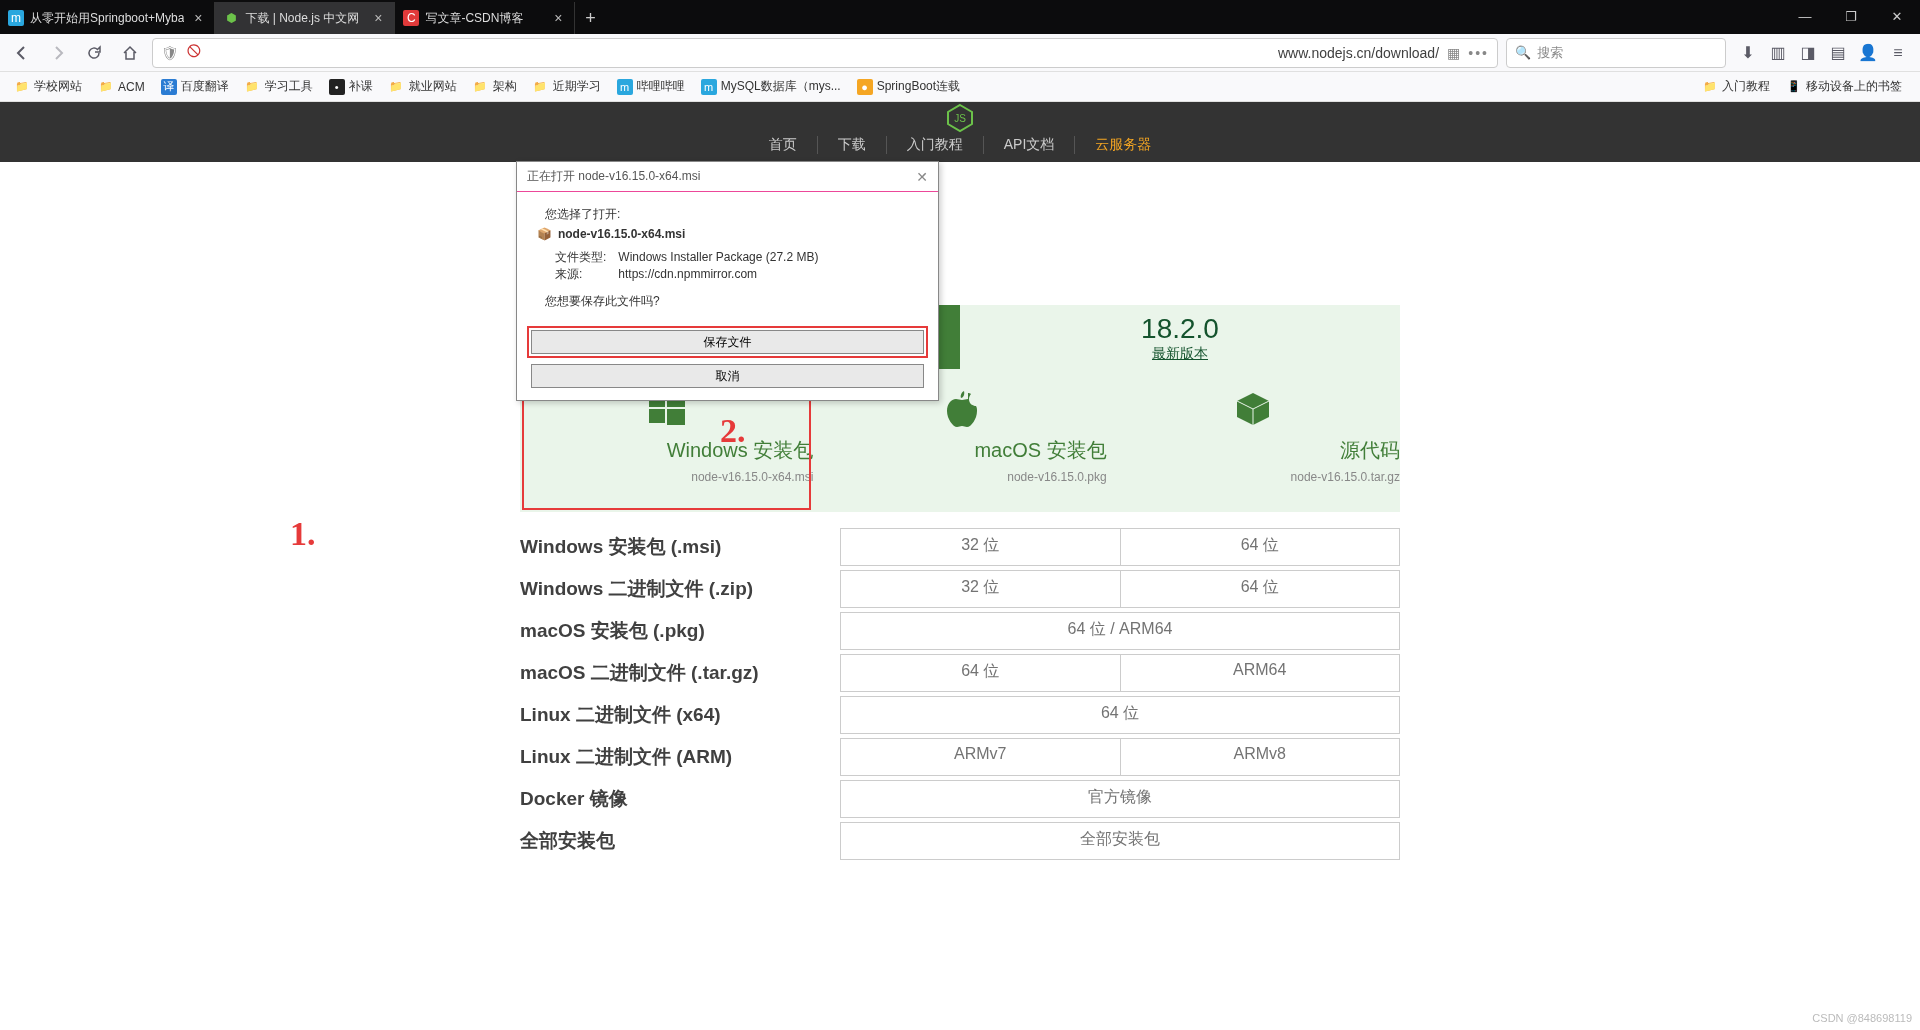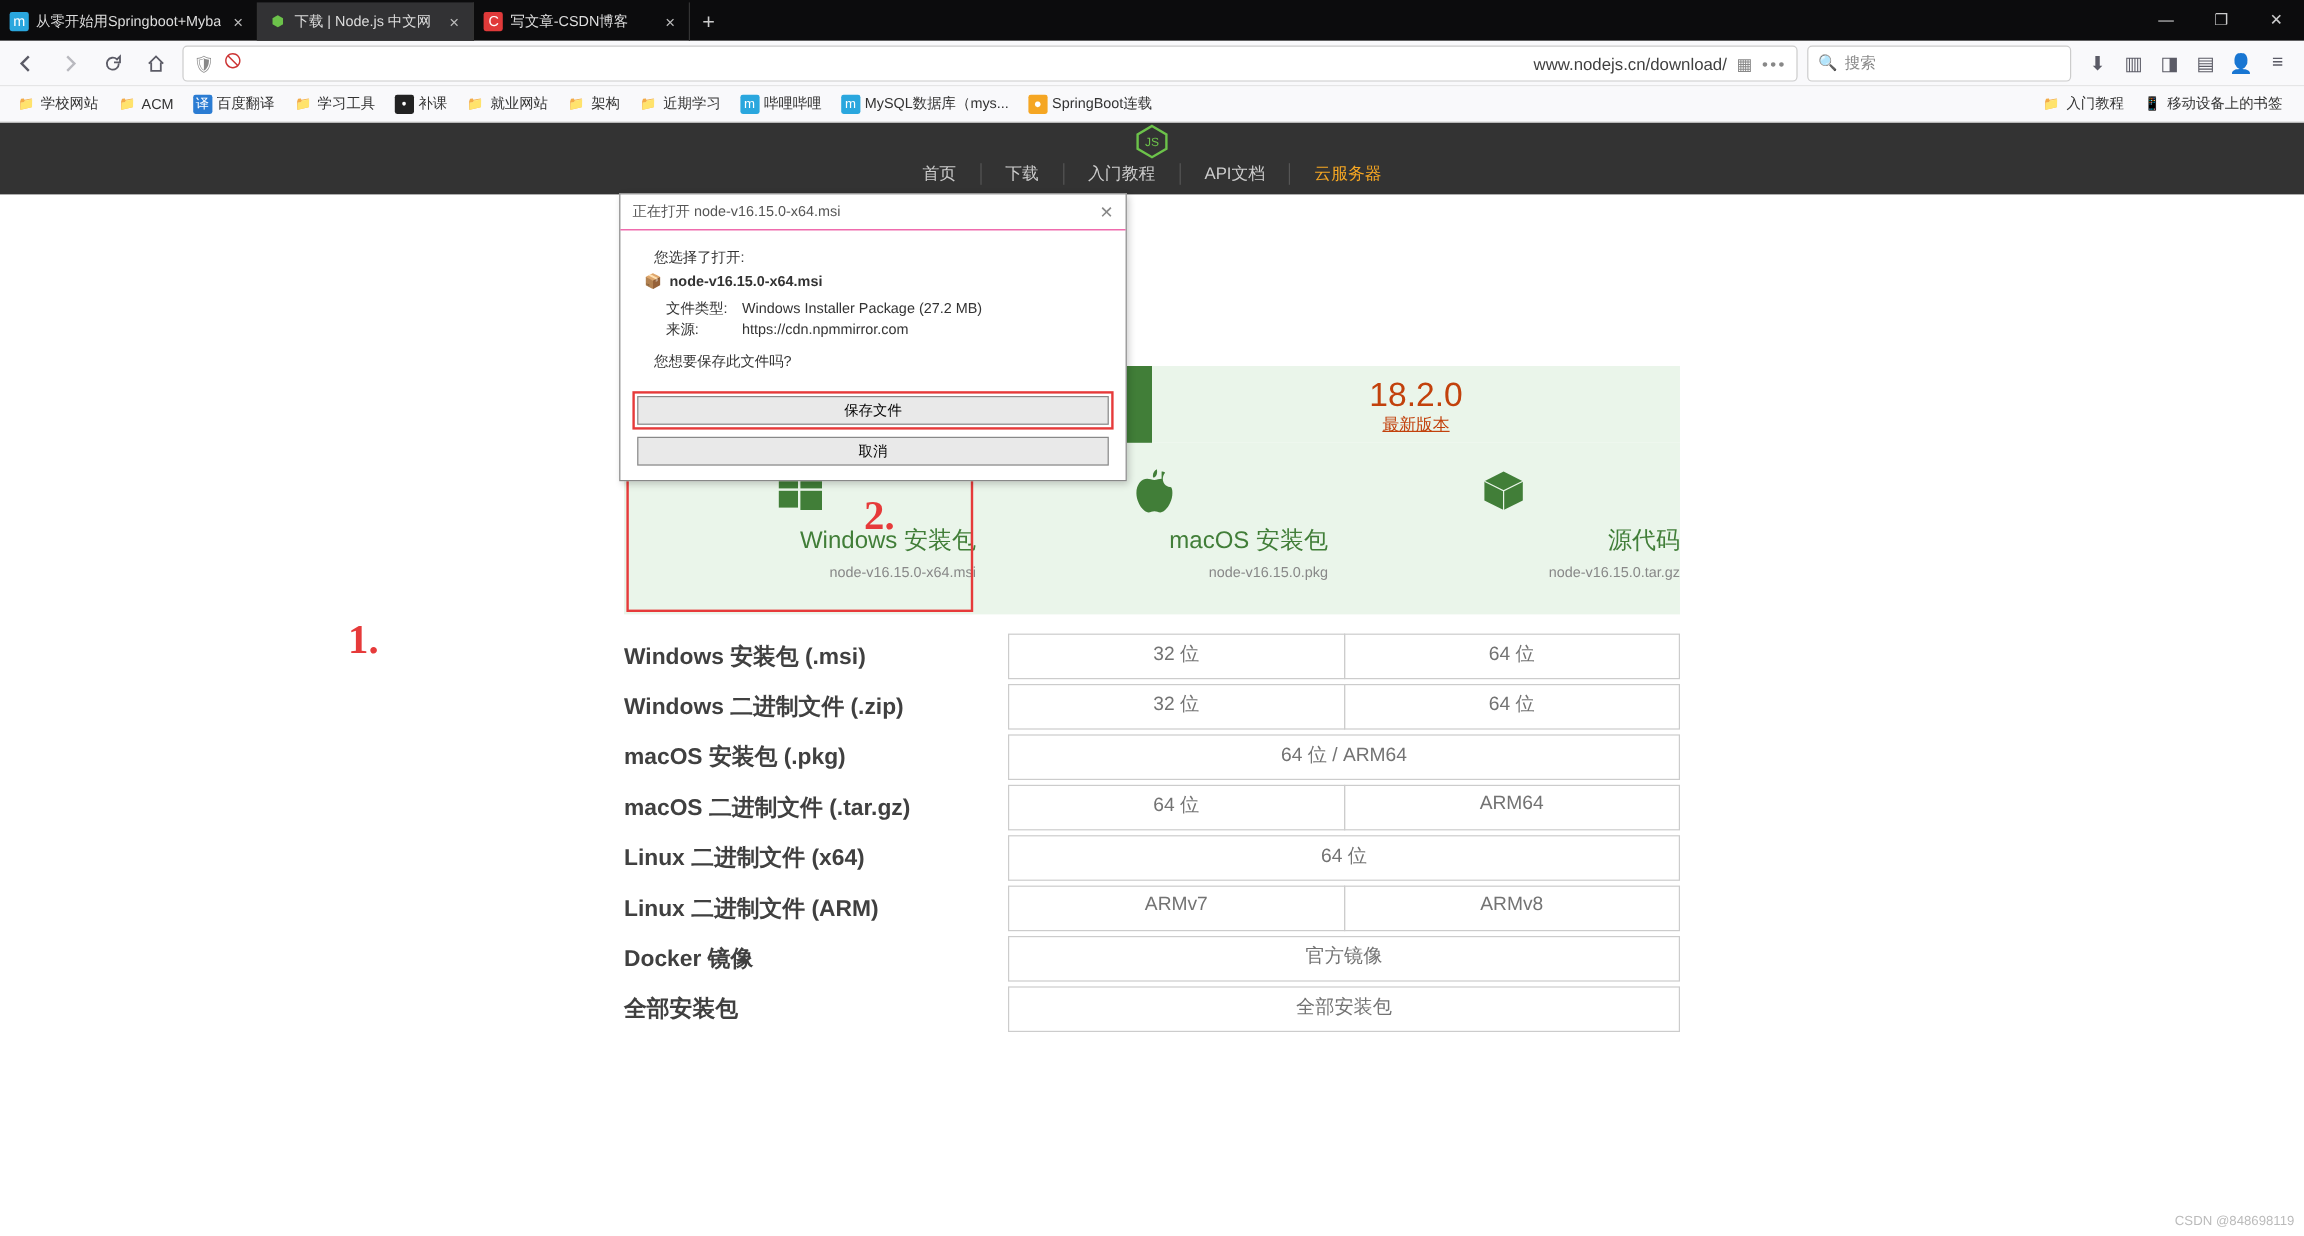--- a/index.html
+++ b/index.html
@@ -41,21 +41,21 @@
 .nav li.hl { color:#f5a623; }
 
 .content { max-width:920px; margin:40px auto 0; padding:0 20px; color:#333; }
 h1.dl { font-size:40px; font-weight:400; color:#333; margin-bottom:6px; }
 .lts-line { font-size:18px; color:#666; margin-bottom:18px; }
 .lts-line b { color:#333; }
 
 .version-tabs { display:flex; }
 .vtab { flex:1; text-align:center; padding:8px 0 6px; }
 .vtab.lts { background:#417e38; color:#fff; }
-.vtab.latest { background:#eaf5ea; color:#c2410c; }
+.vtab.latest { background:#eaf5ea; color:#14532d; }
 .vtab .num { font-size:28px; font-weight:500; }
 .vtab .lbl { font-size:14px;text-decoration:underline; }
 
 .os-row { display:flex; background:#eaf5ea; }
 .os-card { flex:1; text-align:right; padding:18px 0 28px; color:#417e38; position:relative; }
 .os-card .icon { height:44px; display:flex; align-items:center; justify-content:center; }
 .os-card .icon svg { width:40px; height:40px; fill:#417e38; }
 .os-card .name { font-size:20px; margin-top:6px; }
 .os-card .file { font-size:12px; margin-top:6px; color:#888; }
 .os-card.sel { outline:2px solid #e63a3a; outline-offset:-4px; }

